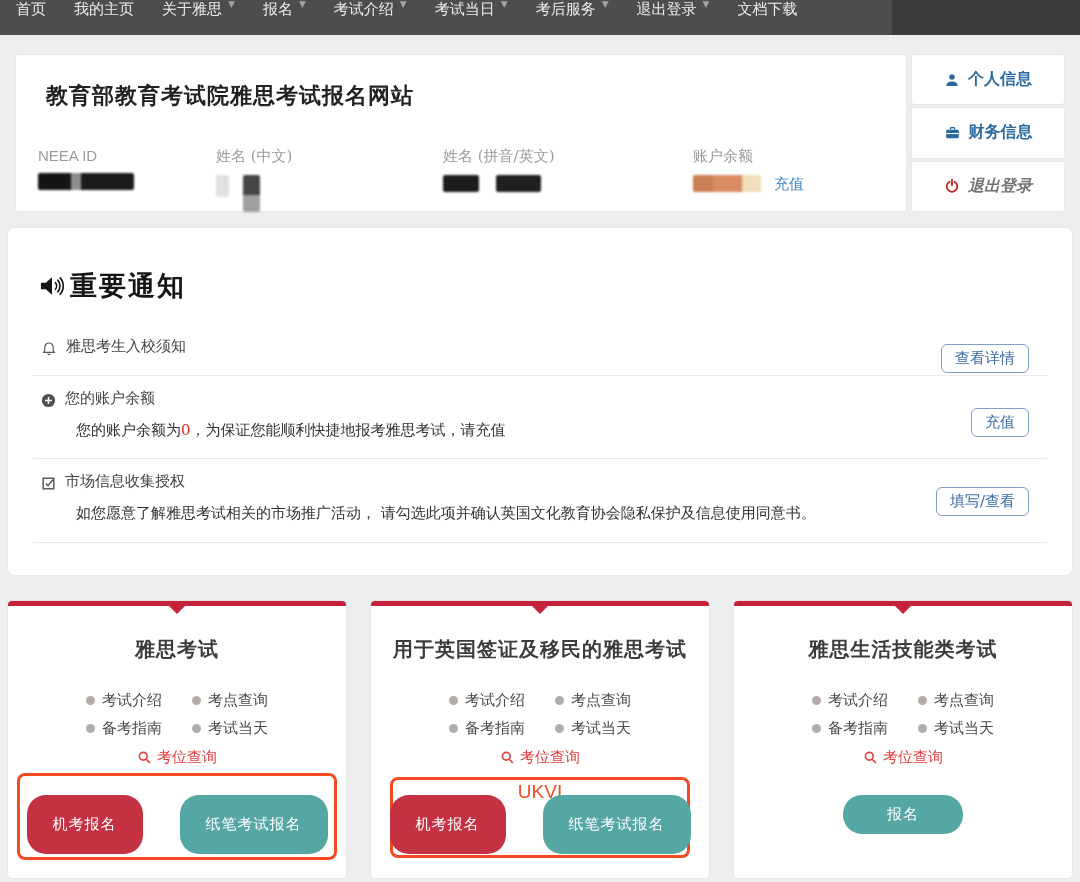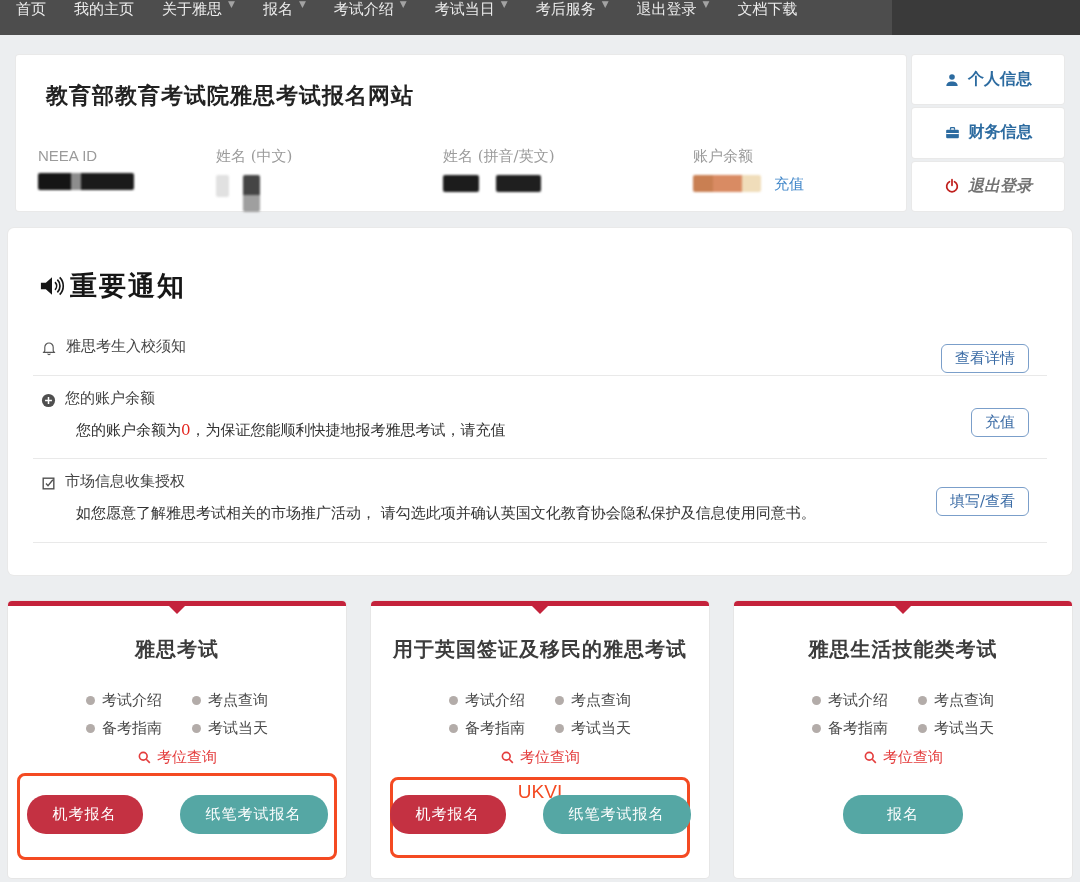--- a/index.html
+++ b/index.html
@@ -100,21 +100,21 @@
   }
   .card-link { display:flex; align-items:center; gap:7px; font-size:15px; color:#4a4a4a; cursor:pointer; text-decoration:none; }
   .dot { width:9px; height:9px; border-radius:50%; background:#b3aca9; }
   .seat-query {
     margin-top:10px; display:flex; justify-content:center; align-items:center; gap:5px;
     color:#e43d3d; font-size:15px; cursor:pointer; text-decoration:none;
   }
   .card-buttons { display:flex; justify-content:center; gap:37px; margin-top:28px; position:relative; z-index:2; }
   .pill {
     border:none; color:#fff; font-size:15px; border-radius:19px;
-    padding:10px 26px; cursor:pointer; letter-spacing:1px; font-family:inherit;
+    padding:20px 26px; cursor:pointer; letter-spacing:1px; font-family:inherit;
   }
   .pill.red { background:#c43142; }
   .pill.teal { background:#55a7a4; }
   .pill.wide { padding:10px 44px; }
   .annotation-box {
     position:absolute; border:3px solid #f44a22; border-radius:8px; z-index:1;
   }
   .anno-1 { left:9px; right:9px; top:172px; bottom:18px; }
   .anno-2 { left:19px; right:19px; top:176px; bottom:20px; }
   .anno-label {

